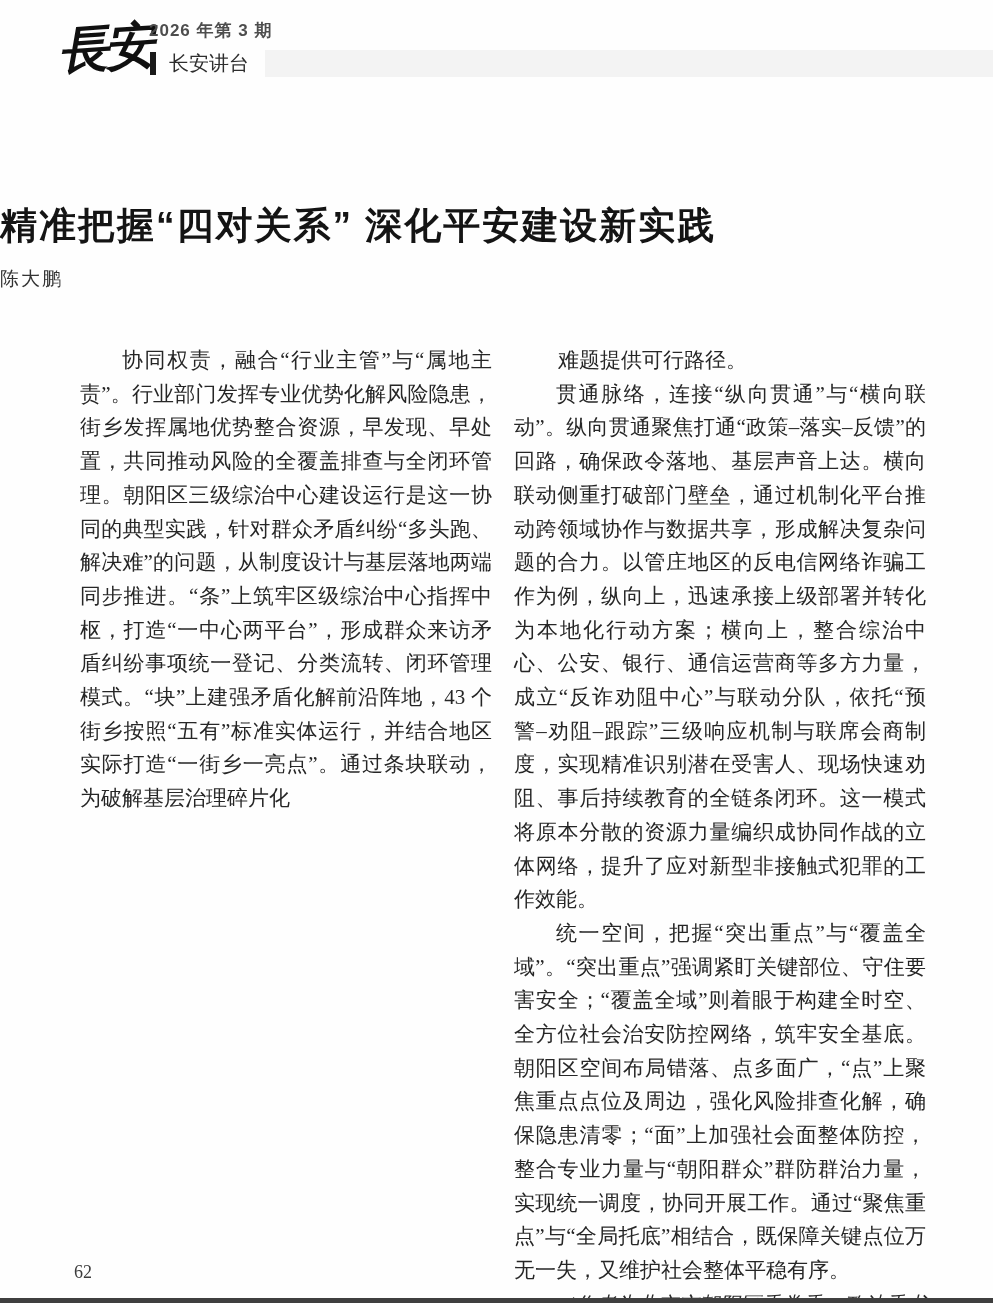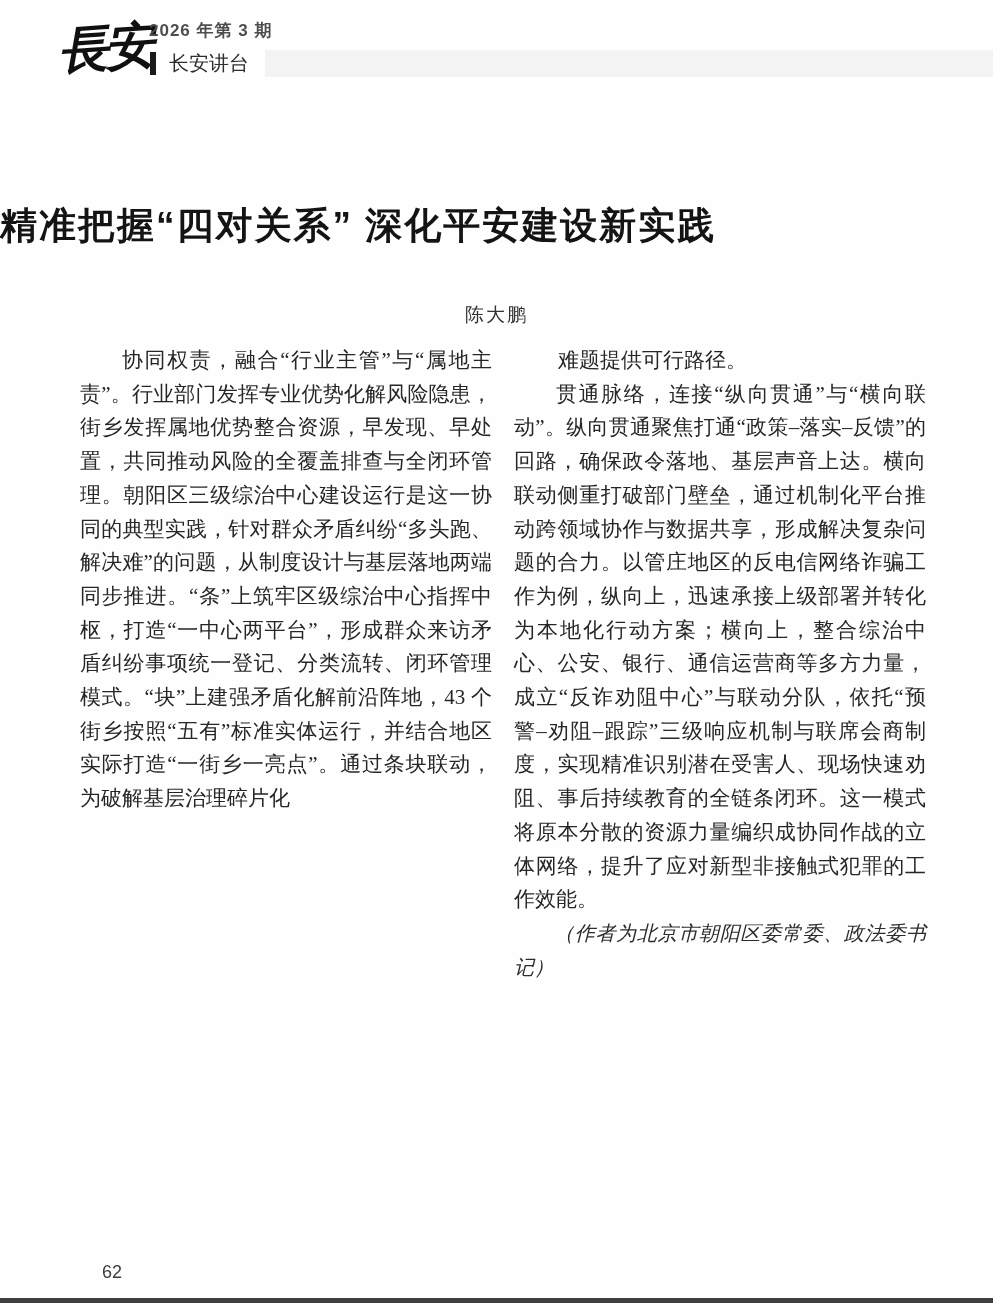--- a/index.html
+++ b/index.html
@@ -74,25 +74,23 @@
     font-weight: 900;
     font-size: 37px;
     color: #141414;
     letter-spacing: 2px;
   }
   .author {
     position: absolute;
     top: 266px;
     left: 0;
     width: 100%;
-    text-align: center;
     font-size: 19px;
     color: #333333;
     letter-spacing: 2px;
-    margin-top: 36px;
   }
   .columns {
     position: absolute;
     top: 344px;
     left: 80px;
     width: 846px;
     display: flex;
     gap: 22px;
   }
   .col {
@@ -106,24 +104,23 @@
   .col p.flush { text-indent: 0; margin-left: 44px; }
   .col p.note {
     font-style: italic;
     font-size: 20px;
     color: #2b2b2b;
   }
   .page-number {
     position: absolute;
     left: 74px;
     top: 1262px;
-    font-family: Liberation Sans, sans-serif;
+    font-family: Liberation Serif, serif;
     font-size: 18px;
     color: #3c3c3c;
-    margin-left: 28px;
   }
   .bottom-bar {
     position: absolute;
     left: 0;
     bottom: 0;
     width: 100%;
     height: 5px;
     background: #3f3f3f;
   }
 </style>
@@ -146,20 +143,21 @@
 
   <div class="author">陈大鹏</div>
 
   <div class="columns">
     <div class="col">
       <p>协同权责，融合“行业主管”与“属地主责”。行业部门发挥专业优势化解风险隐患，街乡发挥属地优势整合资源，早发现、早处置，共同推动风险的全覆盖排查与全闭环管理。朝阳区三级综治中心建设运行是这一协同的典型实践，针对群众矛盾纠纷“多头跑、解决难”的问题，从制度设计与基层落地两端同步推进。“条”上筑牢区级综治中心指挥中枢，打造“一中心两平台”，形成群众来访矛盾纠纷事项统一登记、分类流转、闭环管理模式。“块”上建强矛盾化解前沿阵地，43 个街乡按照“五有”标准实体运行，并结合地区实际打造“一街乡一亮点”。通过条块联动，为破解基层治理碎片化</p>
     </div>
     <div class="col">
       <p class="flush">难题提供可行路径。</p>
       <p>贯通脉络，连接“纵向贯通”与“横向联动”。纵向贯通聚焦打通“政策–落实–反馈”的回路，确保政令落地、基层声音上达。横向联动侧重打破部门壁垒，通过机制化平台推动跨领域协作与数据共享，形成解决复杂问题的合力。以管庄地区的反电信网络诈骗工作为例，纵向上，迅速承接上级部署并转化为本地化行动方案；横向上，整合综治中心、公安、银行、通信运营商等多方力量，成立“反诈劝阻中心”与联动分队，依托“预警–劝阻–跟踪”三级响应机制与联席会商制度，实现精准识别潜在受害人、现场快速劝阻、事后持续教育的全链条闭环。这一模式将原本分散的资源力量编织成协同作战的立体网络，提升了应对新型非接触式犯罪的工作效能。</p>
+      <p>统一空间，把握“突出重点”与“覆盖全域”。“突出重点”强调紧盯关键部位、守住要害安全；“覆盖全域”则着眼于构建全时空、全方位社会治安防控网络，筑牢安全基底。朝阳区空间布局错落、点多面广，“点”上聚焦重点点位及周边，强化风险排查化解，确保隐患清零；“面”上加强社会面整体防控，整合专业力量与“朝阳群众”群防群治力量，实现统一调度，协同开展工作。通过“聚焦重点”与“全局托底”相结合，既保障关键点位万无一失，又维护社会整体平稳有序。</p>
       <p class="note">（作者为北京市朝阳区委常委、政法委书记）</p>
     </div>
   </div>
 
   <div class="page-number">62</div>
 
   <div class="bottom-bar"></div>
 
 </div>
 

